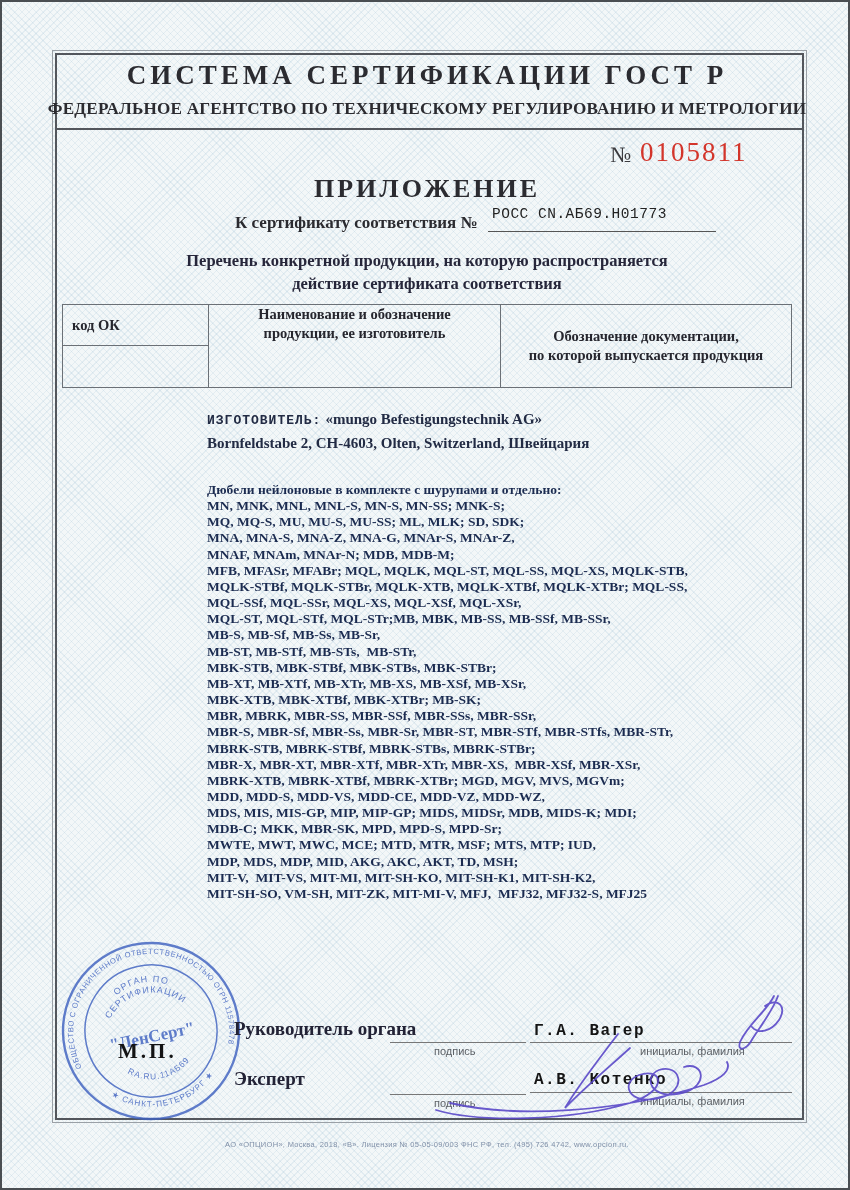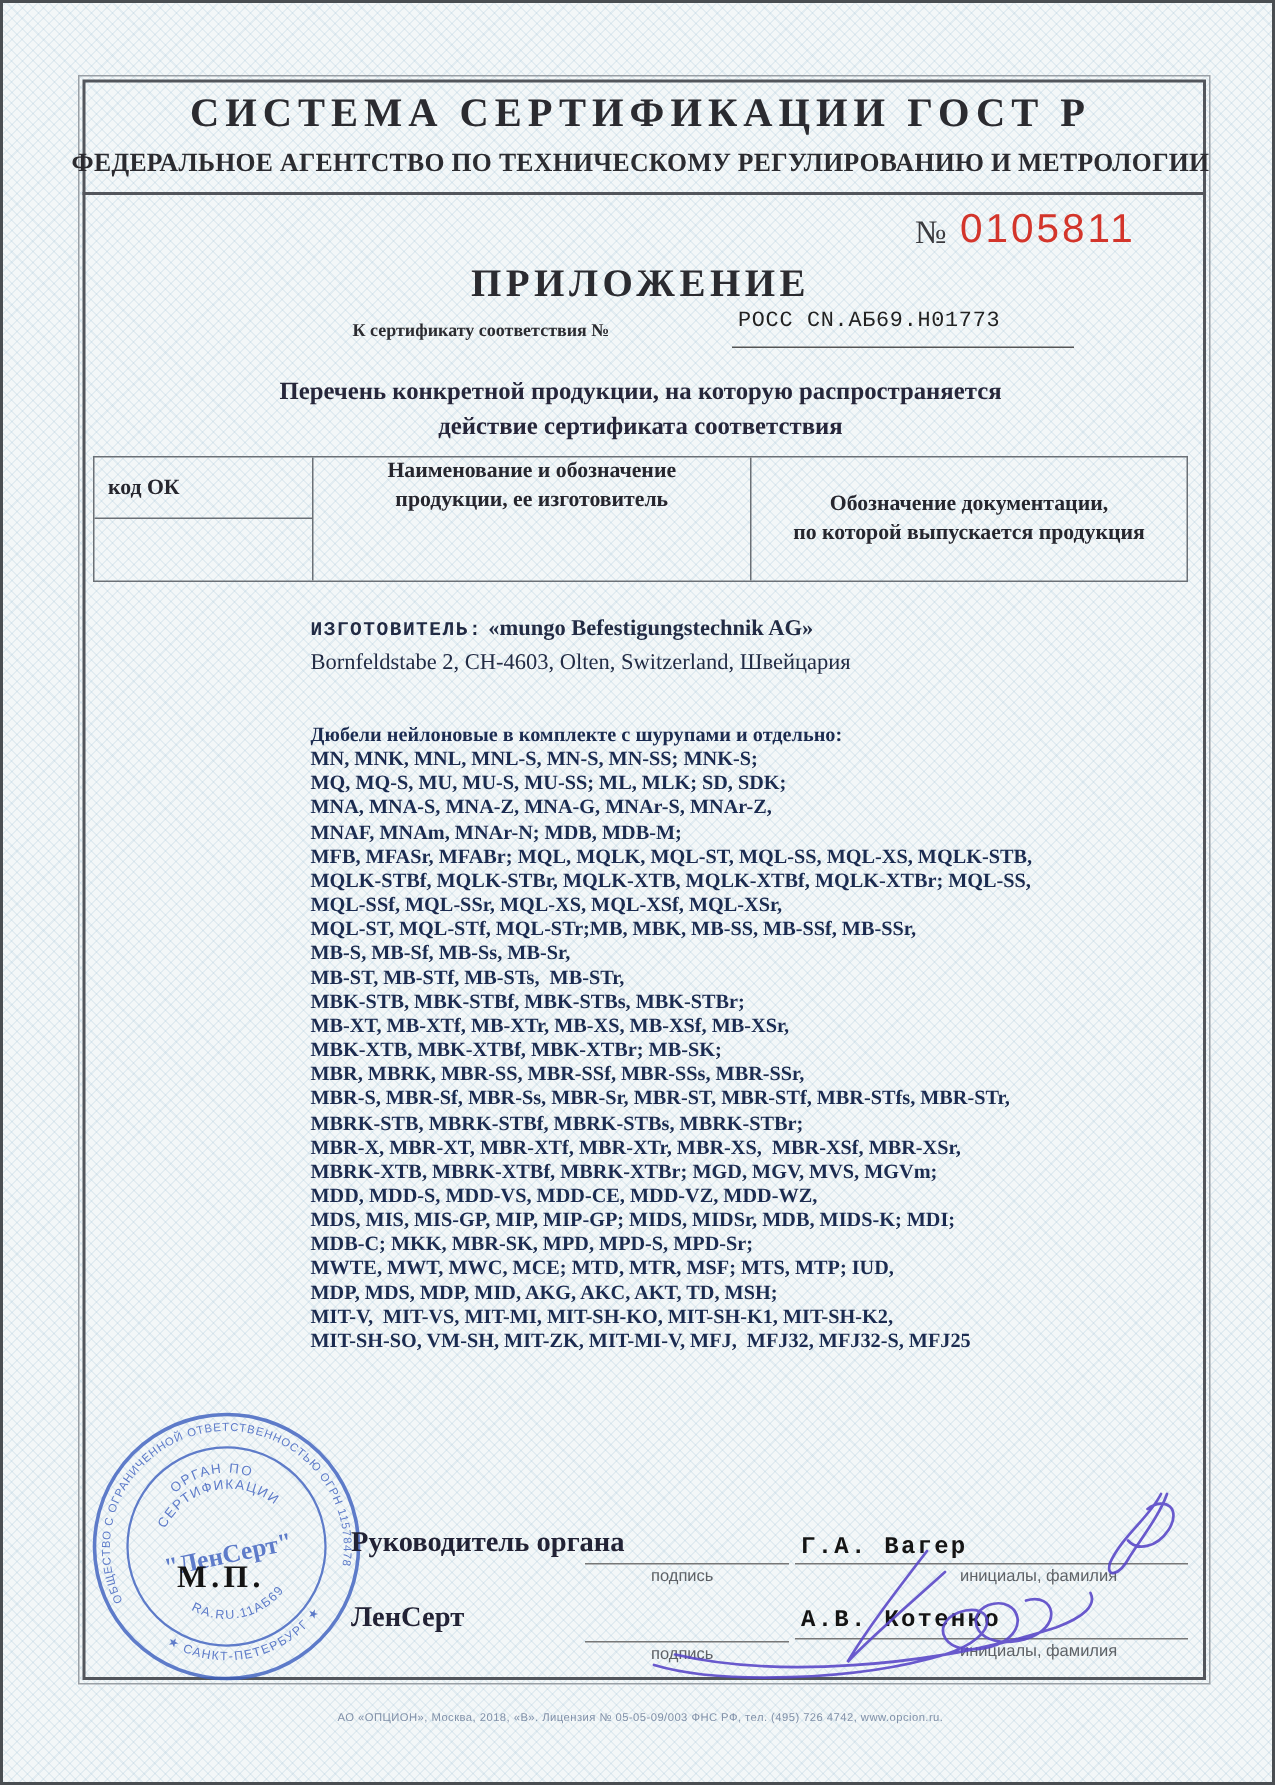--- a/index.html
+++ b/index.html
@@ -18,46 +18,46 @@
     border:1px solid #9aa0a6;padding:2px;box-sizing:border-box;}
   .frame-inner{width:100%;height:100%;border:2px solid #53565c;box-sizing:border-box;}
   .head-sep{position:absolute;left:53px;top:126px;width:749px;height:2px;background:#53565c;}
   
   .title1{left:0;top:58px;width:850px;text-align:center;font-size:27px;font-weight:bold;
     letter-spacing:4px;color:#2b2b30;}
   .title2{left:0;top:96px;width:850px;text-align:center;font-size:17.5px;font-weight:bold;
     letter-spacing:0.2px;color:#2b2b30;transform:scaleX(0.98);}
   
   .num-prefix{left:608px;top:140px;font-size:22px;color:#3a3a3e;}
-  .num-red{left:638px;top:135px;font-family:Liberation Sans, sans-serif;font-size:27px;
+  .num-red{left:638px;top:135px;font-family:Liberation Serif, serif;font-size:27px;
     color:#d3352b;letter-spacing:2px;}
   .appendix{left:0;top:172px;width:850px;text-align:center;font-size:26px;font-weight:bold;
     letter-spacing:3px;color:#2b2b30;}
-  .cert-label{left:233px;top:211px;font-size:12px;font-weight:bold;color:#2b2b30;}
+  .cert-label{left:233px;top:211px;font-size:17px;font-weight:bold;color:#2b2b30;}
   .cert-number{left:490px;top:204px;font-family:"Liberation Mono","DejaVu Sans Mono",monospace;
     font-size:14.5px;color:#222;letter-spacing:0.5px;}
   .cert-underline{left:486px;top:229px;width:228px;height:1px;background:#555;}
   .scope1{left:0;top:249px;width:850px;text-align:center;font-size:16.5px;font-weight:bold;color:#26263a;}
   .scope2{left:0;top:272px;width:850px;text-align:center;font-size:16.5px;font-weight:bold;color:#26263a;}
   
   .spec-table{left:60px;top:302px;width:730px;height:84px;border:1px solid #6b7076;box-sizing:border-box;}
   .spec-table .c1{position:absolute;left:0;top:0;width:146px;height:100%;border-right:1px solid #6b7076;box-sizing:border-box;}
   .spec-table .c1a{position:absolute;left:0;top:0;width:100%;height:41px;border-bottom:1px solid #6b7076;box-sizing:border-box;
     display:flex;align-items:center;padding-left:9px;}
   .spec-table .c1b{position:absolute;left:0;top:41px;width:100%;height:41px;display:flex;align-items:center;padding-left:9px;}
   .spec-table .c2{position:absolute;left:146px;top:0;width:292px;height:100%;border-right:1px solid #6b7076;box-sizing:border-box;
     display:flex;flex-direction:column;text-align:center;}
   .spec-table .c3{position:absolute;left:438px;top:0;right:0;height:100%;
     display:flex;flex-direction:column;justify-content:center;text-align:center;}
   .spec-table div{font-size:14.5px;font-weight:bold;color:#26262e;line-height:19px;}
   
   .manu{left:205px;top:406px;width:580px;line-height:22px;color:#222b44;}
   .manu .lbl{font-family:"Liberation Mono","DejaVu Sans Mono",monospace;font-size:13px;font-weight:bold;letter-spacing:1px;}
   .manu .nm{font-size:15px;font-weight:bold;}
-  .manu .addr{font-size:15px;font-weight:normal;}
+  .manu .addr{font-size:15px;font-weight:bold;}
   .plist{left:205px;top:480px;width:600px;color:#1b2b50;}
   .plist .pl{font-size:13.5px;font-weight:bold;line-height:16.15px;white-space:pre;}
   
   .stamp{left:54px;top:934px;}
   .mp{left:116px;top:1037px;font-size:21px;font-weight:bold;letter-spacing:3px;color:#141414;}
   
   .sig-label1{left:232px;top:1016px;font-size:19px;font-weight:bold;color:#222235;}
   .sig-label2{left:232px;top:1066px;font-size:19px;font-weight:bold;color:#222235;}
   .line{height:1px;background:#777;}
   .sline1{left:388px;top:1040px;width:136px;}
@@ -182,21 +182,21 @@
       <text x="95" y="106" font-family="Liberation Serif, serif" font-size="17" font-weight="bold" fill="#3f62c0" text-anchor="middle">"ЛенСерт"</text>
       <text font-family="Liberation Sans, sans-serif" font-size="8.4" fill="#3f62c0" letter-spacing="1" text-anchor="middle">
         <textPath href="#arc-in-bottom" startOffset="50%">RA.RU.11АБ69</textPath>
       </text>
     </g>
   </svg>
 
   <div class="abs mp">М.П.</div>
 
   <div class="abs sig-label1">Руководитель органа</div>
-  <div class="abs sig-label2">ЛенСерт</div>
+  <div class="abs sig-label2">Эксперт</div>
 
   <div class="abs line sline1"></div>
   <div class="abs line nline1"></div>
   <div class="abs line sline2"></div>
   <div class="abs line nline2"></div>
 
   <div class="abs cap cap-s1">подпись</div>
   <div class="abs cap cap-n1">инициалы, фамилия</div>
   <div class="abs cap cap-s2">подпись</div>
   <div class="abs cap cap-n2">инициалы, фамилия</div>

